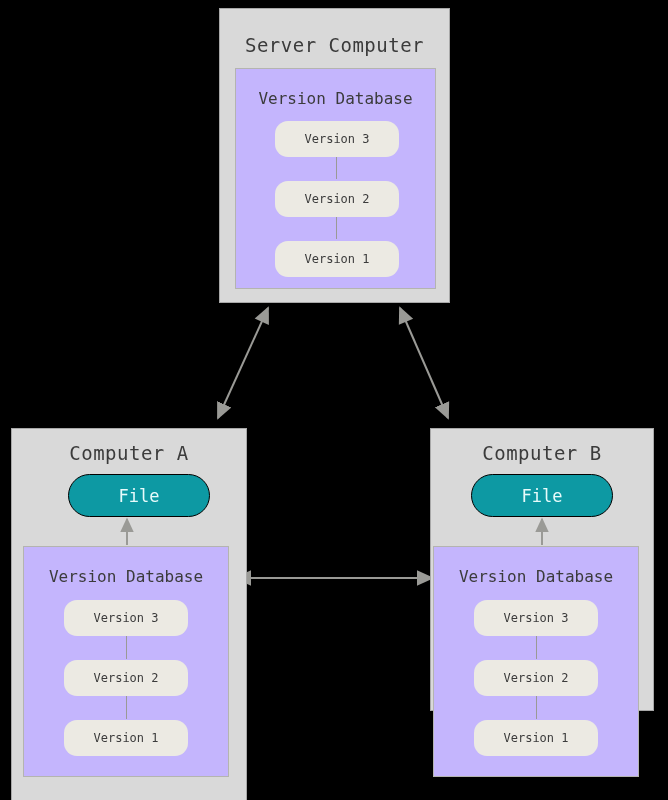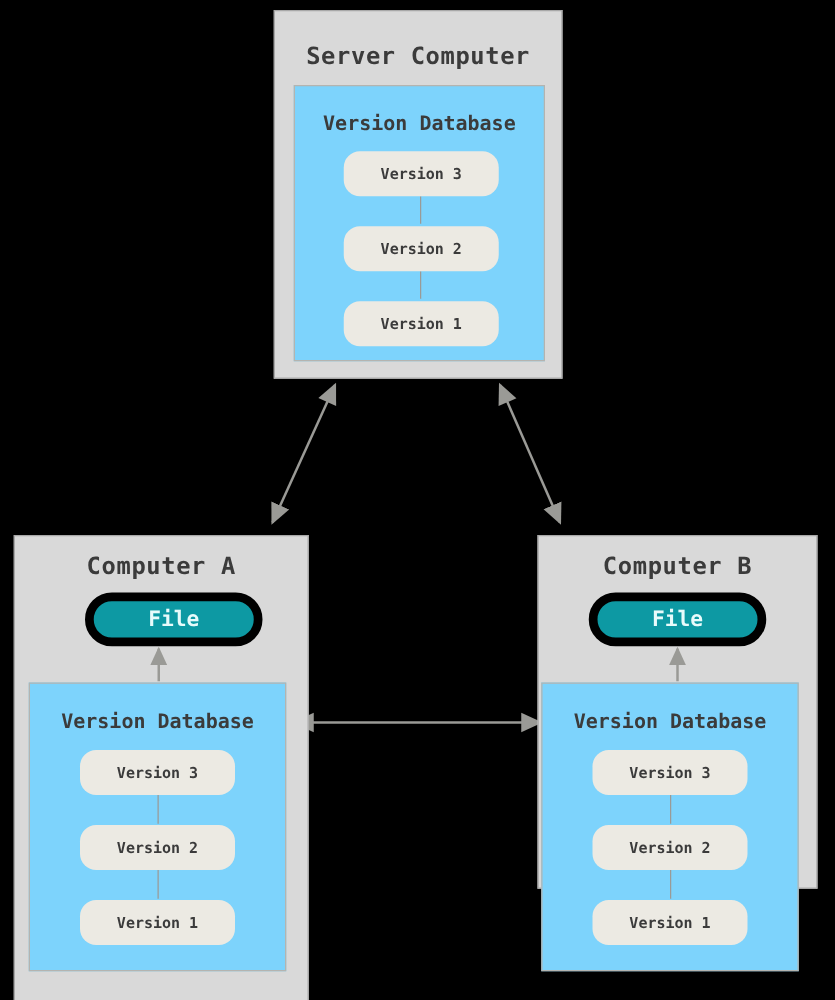--- a/index.html
+++ b/index.html
@@ -16,37 +16,36 @@
     font-family: "DejaVu Sans Mono", "Liberation Mono", monospace;
   }
 
   
   .machine {
     position: absolute;
     background: #d9d9d9;
     border: 1px solid #a8a8a8;
     box-sizing: border-box;
     z-index: 3;
-    font-weight: bold;
   }
   .machine-title {
     position: absolute;
     left: 0;
     right: 0;
     text-align: center;
     color: #3b3b3b;
     font-size: 19px;
     letter-spacing: 0.5px;
     white-space: nowrap;
   }
 
   
   .vdb {
     position: absolute;
-    background: #7dd3fc;
+    background: #c4b5fd;
     border: 1px solid #b4b4b0;
     box-sizing: border-box;
   }
   .vdb-title {
     position: absolute;
     left: 0;
     right: 0;
     text-align: center;
     color: #3b3b3b;
     font-size: 16px;
@@ -69,21 +68,21 @@
   .version-link {
     position: absolute;
     width: 1px;
     background: #9a9a96;
   }
 
   
   .file-pill {
     position: absolute;
     background: #0d99a3;
-    border: 7px solid #000000;
+    border: 1px solid #000000;
     border-radius: 22px;
     color: #e8fbfb;
     font-size: 17px;
     display: flex;
     align-items: center;
     justify-content: center;
     box-sizing: border-box;
     white-space: nowrap;
   }
 

